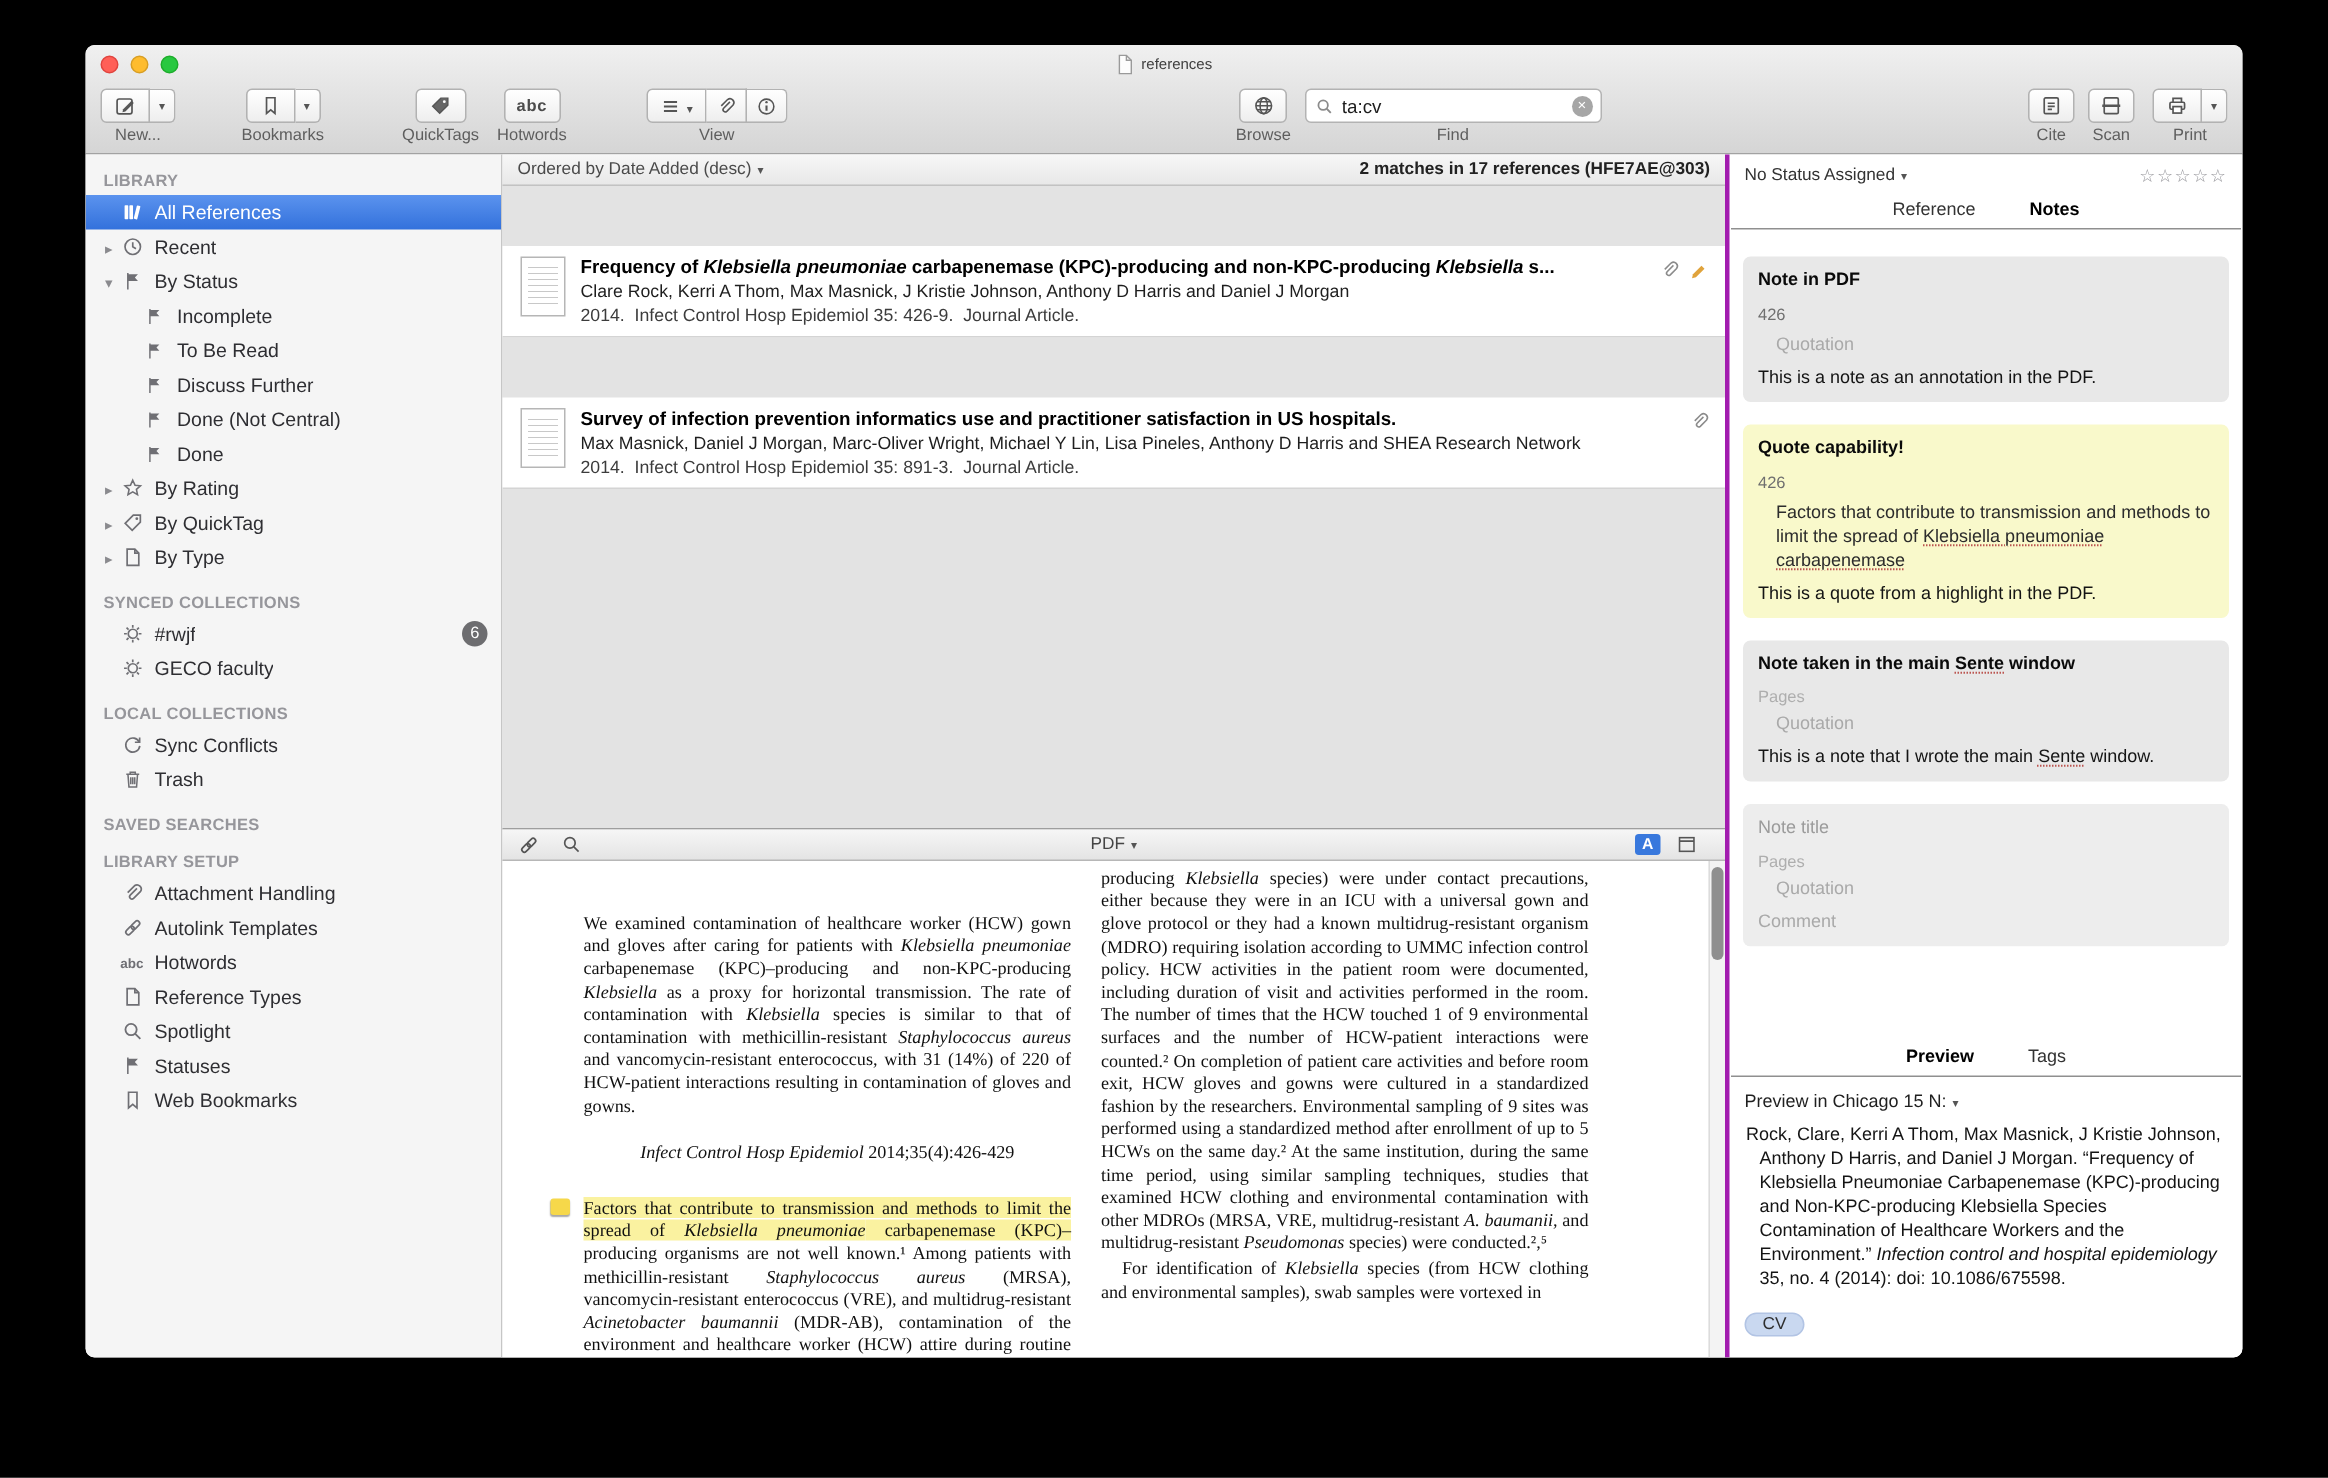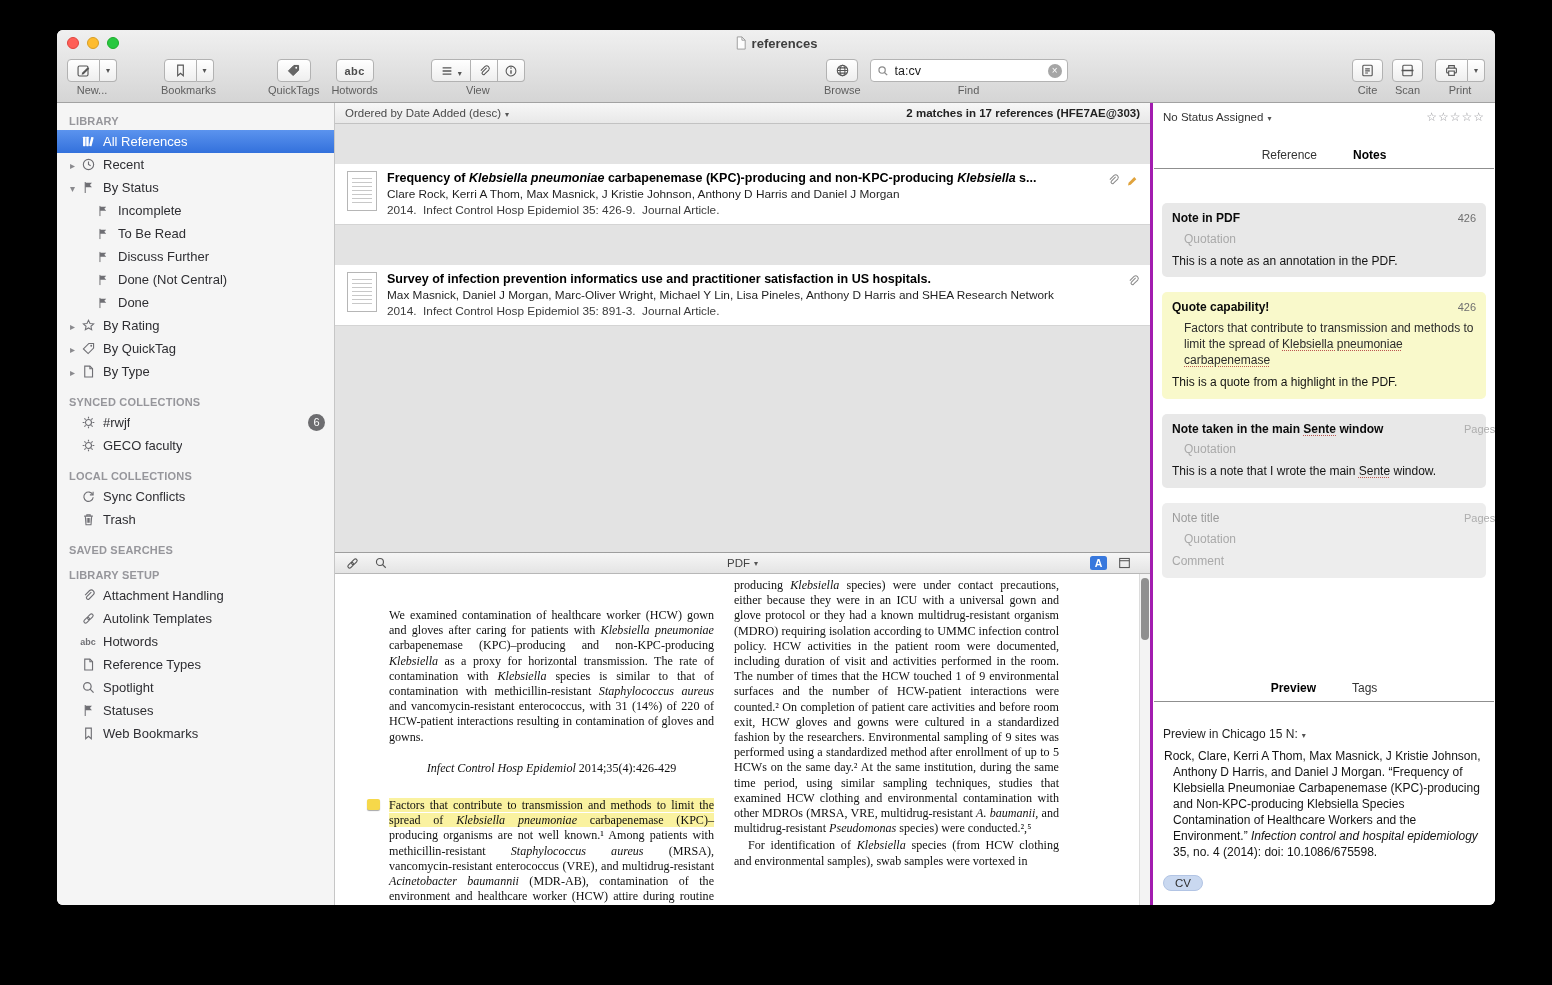--- a/index.html
+++ b/index.html
@@ -8,21 +8,21 @@
   .window{position:absolute;left:57px;top:30px;width:1438px;height:875px;border-radius:6px;
     overflow:hidden;background:#fff;box-shadow:0 25px 60px rgba(0,0,0,.65);display:flex;flex-direction:column;}
   
   .header{background:linear-gradient(#f0f0f0,#d5d5d5);border-bottom:1px solid #a2a2a2;flex:none;}
   .titlebar{height:26px;position:relative;display:flex;align-items:center;justify-content:center;}
   .traffic{position:absolute;left:10px;top:7px;display:flex;gap:8px;}
   .light{width:12px;height:12px;border-radius:50%;}
   .l-red{background:#ff5f57;border:1px solid #e0443e;}
   .l-yellow{background:#febc2e;border:1px solid #d89e24;}
   .l-green{background:#28c840;border:1px solid #1dad2b;}
-  .win-title{font-size:13px;color:#3e3e3e;display:flex;align-items:center;gap:5px;font-weight:bold;}
+  .win-title{font-size:10px;color:#3e3e3e;display:flex;align-items:center;gap:5px;}
   .toolbar{height:46px;display:flex;align-items:flex-start;padding:3px 10px 0;}
   .tb-group{display:flex;flex-direction:column;align-items:center;}
   .tb-label{font-size:11px;color:#5e5e5e;margin-top:2px;white-space:nowrap;}
   .btn{background:linear-gradient(#ffffff,#eeeeee);border:1px solid #b2b2b2;border-radius:4px;height:23px;
     display:inline-flex;align-items:center;justify-content:center;color:#4c4c4c;padding:0 8px;}
   .seg{display:inline-flex;}
   .seg .btn{border-radius:0;border-left-width:0;}
   .seg .btn:first-child{border-radius:4px 0 0 4px;border-left-width:1px;}
   .seg .btn:last-child{border-radius:0 4px 4px 0;}
   .caret-seg{width:17px;padding:0;}
@@ -95,28 +95,28 @@
   .pdf-thumbbar{position:absolute;top:4px;right:1px;width:8px;height:62px;background:#8f8f8f;border-radius:4px;}
   .i{font-style:italic;}
   .hl{background:#faf2a0;}
   .u{text-decoration:underline dotted #bb5550;text-underline-offset:2px;}
   
   .right-panel{width:345px;flex:none;border-left:3px solid #a21caf;background:#fff;display:flex;flex-direction:column;}
   .status-row{display:flex;justify-content:space-between;align-items:center;padding:7px 10px 3px;
     font-size:11.5px;color:#333;}
   .stars{color:#98989d;font-size:12px;letter-spacing:1px;}
   .panel-tabs{display:flex;justify-content:center;gap:36px;padding:5px 0 6px;border-bottom:1px solid #8f8f8f;
-    font-size:12px;color:#333;margin:16px 1px;}
+    font-size:12px;color:#333;margin:0 1px;}
   .tab.active{font-weight:700;color:#000;}
   .notes-list{padding:18px 9px 0;display:flex;flex-direction:column;gap:15px;overflow:hidden;}
   .note-card{border-radius:5px;padding:8px 10px;font-size:12px;line-height:1.32;}
   .nc-gray{background:#e8e8e8;}
   .nc-yellow{background:#f9f9cb;}
   .nc-empty{background:#ededed;}
-  .note-head{display:flex;justify-content:space-between;align-items:baseline;gap:8px;}
+  .note-head{display:flex;justify-content:space-between;align-items:baseline;gap:8px;flex-direction:column;}
   .note-title{font-weight:700;color:#0a0a0a;}
   .note-title.ph{font-weight:400;color:#9b9b9b;}
   .note-pages{font-size:11px;color:#6f6f6f;flex:none;}
   .note-pages.light{color:#aeaeae;}
   .note-quote{margin:5px 0 6px 12px;color:#2c2c2c;}
   .note-quote.ph{color:#a9a9a9;}
   .note-comment{color:#141414;}
   .note-comment.ph{color:#a9a9a9;}
   .panel-bottom{margin-top:auto;}
   .preview-style-row{padding:9px 10px 5px;font-size:12px;color:#1f1f1f;}

